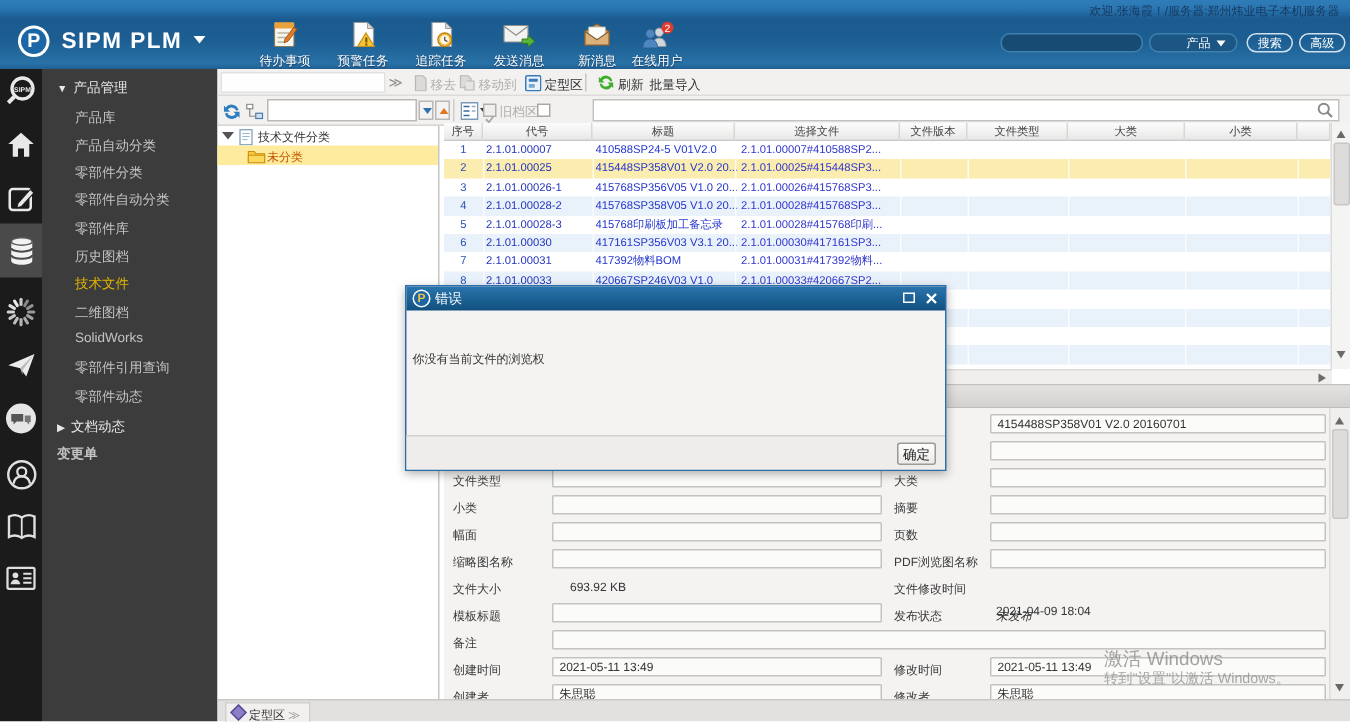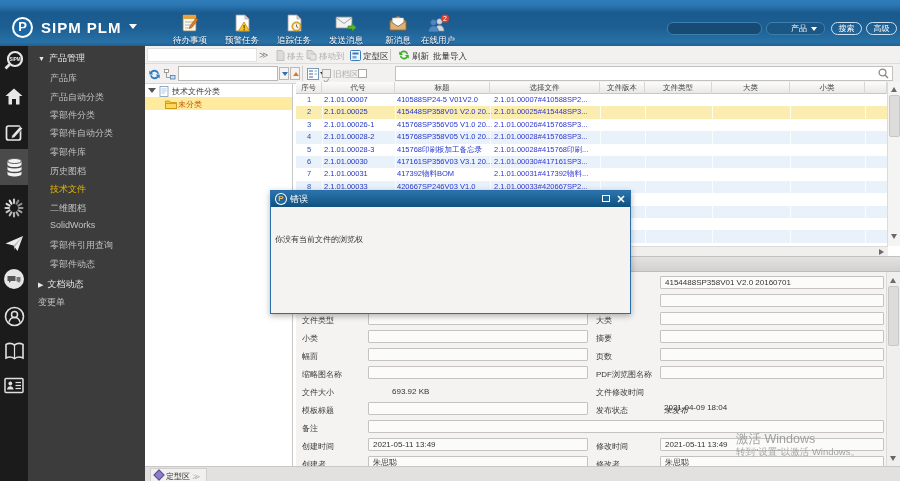--- a/index.html
+++ b/index.html
@@ -71,20 +71,21 @@
 #wm2{position:absolute;left:736px;top:446px;font-size:9.5px;color:rgba(140,140,140,.75);}
 </style></head>
 <body>
 
 <div id="topbar">
  <div id="logoring">
       <div class="inner">P</div>
     </div>
  <div id="brand">SIPM PLM</div>
  <div id="branddd"></div>
+ <div id="welcome">欢迎,张海霞！/服务器:郑州炜业电子本机服务器</div>
  <div id="qsearch"></div>
  <div id="qsel">产品<div class="dd"></div></div>
  <div class="pillbtn" style="left:831px;width:31px;">搜索</div>
  <div class="pillbtn" style="left:866px;width:31px;">高级</div>
  <div class="navitem" style="left:164px;">
   <svg width="20" height="19" viewBox="0 0 20 19">
         <rect x="3" y="1" width="13" height="16" rx="1" fill="#f7f5ef" stroke="#8c7b55" stroke-width="0.8"></rect>
         <rect x="3" y="1" width="13" height="4" fill="#e8a33d"></rect>
         <line x1="5" y1="8" x2="13" y2="8" stroke="#b9b29e" stroke-width="1"></line>
         <line x1="5" y1="11" x2="13" y2="11" stroke="#b9b29e" stroke-width="1"></line>
@@ -231,21 +232,21 @@
  <div class="mitem" style="top:63px;">零部件分类</div>
  <div class="mitem" style="top:81px;">零部件自动分类</div>
  <div class="mitem" style="top:100px;">零部件库</div>
  <div class="mitem" style="top:119px;">历史图档</div>
  <div class="mitem sel" style="top:137px;">技术文件</div>
  <div class="mitem" style="top:156px;">二维图档</div>
  <div class="mitem" style="top:174px;">SolidWorks</div>
  <div class="mitem" style="top:193px;">零部件引用查询</div>
  <div class="mitem" style="top:212px;">零部件动态</div>
  <div class="mhead" style="top:232px;"><span class="arr" style="font-size:7px;">▶</span>文档动态</div>
- <div class="mhead" style="top:250px;color:#c3c3c3;">变更单</div>
+ <div class="mhead" style="top:250px;color:#c3c3c3;font-weight:bold;">变更单</div>
 </div>
 
 <div id="tb1">
  <div style="position:absolute;left:2px;top:2px;width:110px;height:14px;background:#fefefe;border:1px solid #e2e1e0;"></div>
  <div class="tbtext" style="left:114px;top:4px;color:#8a8a8a;font-size:9px;">≫</div>
  <svg class="abs" style="left:130px;top:4px;" width="10" height="11" viewBox="0 0 10 11">
       <path d="M2 0.5 h5 l2 2 v8 h-7 z" fill="#dcdbda" stroke="#b8b7b5" stroke-width="0.8"></path>
     </svg>
  <div class="tbtext tbgray" style="left:142px;top:5px;">移去</div>
  <svg class="abs" style="left:161px;top:4px;" width="11" height="11" viewBox="0 0 11 11">
@@ -432,21 +433,21 @@
 <div class="finput" style="left:364px;top:58px;width:224px;"></div>
 <div class="flabel" style="left:6px;top:79px;">幅面</div>
 <div class="finput" style="left:72px;top:76px;width:220px;"></div>
 <div class="flabel" style="left:300px;top:79px;">页数</div>
 <div class="finput" style="left:364px;top:76px;width:224px;"></div>
 <div class="flabel" style="left:6px;top:97px;">缩略图名称</div>
 <div class="finput" style="left:72px;top:94px;width:220px;"></div>
 <div class="flabel" style="left:300px;top:97px;">PDF浏览图名称</div>
 <div class="finput" style="left:364px;top:94px;width:224px;"></div>
 <div class="flabel" style="left:6px;top:115px;">文件大小</div>
-<div class="flabel" style="left:76px;top:115px;color:#333;padding-left:20px;">693.92  KB</div>
+<div class="flabel" style="left:64px;top:115px;color:#333;padding-left:20px;">693.92  KB</div>
 <div class="flabel" style="left:300px;top:115px;">文件修改时间</div>
 <div class="flabel" style="left:368px;top:115px;color:#333;margin-top:16px;">2021-04-09 18:04</div>
 <div class="flabel" style="left:6px;top:133px;">模板标题</div>
 <div class="finput" style="left:72px;top:130px;width:220px;"></div>
 <div class="flabel" style="left:300px;top:133px;">发布状态</div>
 <div class="flabel" style="left:368px;top:133px;color:#333;font-style:italic;">未发布</div>
 <div class="flabel" style="left:6px;top:151px;">备注</div>
 <div class="finput" style="left:72px;top:148px;width:516px;"></div>
 <div class="flabel" style="left:6px;top:169px;">创建时间</div>
 <div class="finput" style="left:72px;top:166px;width:220px;">2021-05-11 13:49</div>
@@ -467,15 +468,18 @@
  <div style="position:absolute;left:4px;top:2px;width:12px;height:12px;border-radius:50%;background:#fff;">
         <div style="position:absolute;left:1px;top:1px;width:10px;height:10px;border-radius:50%;background:#1b67a5;color:#f0c040;font-size:8px;font-weight:bold;text-align:center;line-height:10px;">P</div>
       </div>
  <div style="position:absolute;left:19px;top:0;">错误</div>
  <div style="position:absolute;right:20px;top:4px;width:8px;height:7px;border:1.3px solid #fff;"></div>
  <svg style="position:absolute;right:5px;top:4px;" width="8" height="8" viewBox="0 0 8 8">
         <path d="M1 1 L7 7 M7 1 L1 7" stroke="#fff" stroke-width="1.6"></path>
       </svg>
 </div>
  <div style="position:absolute;left:4px;top:43px;font-size:8px;color:#333;">你没有当前文件的浏览权</div>
+ <div id="mfoot">
+      <div id="okbtn">确定</div>
+    </div>
 </div>
 <div id="wm1">激活 Windows</div>
 <div id="wm2">转到"设置"以激活 Windows。</div>
 
 </body></html>

